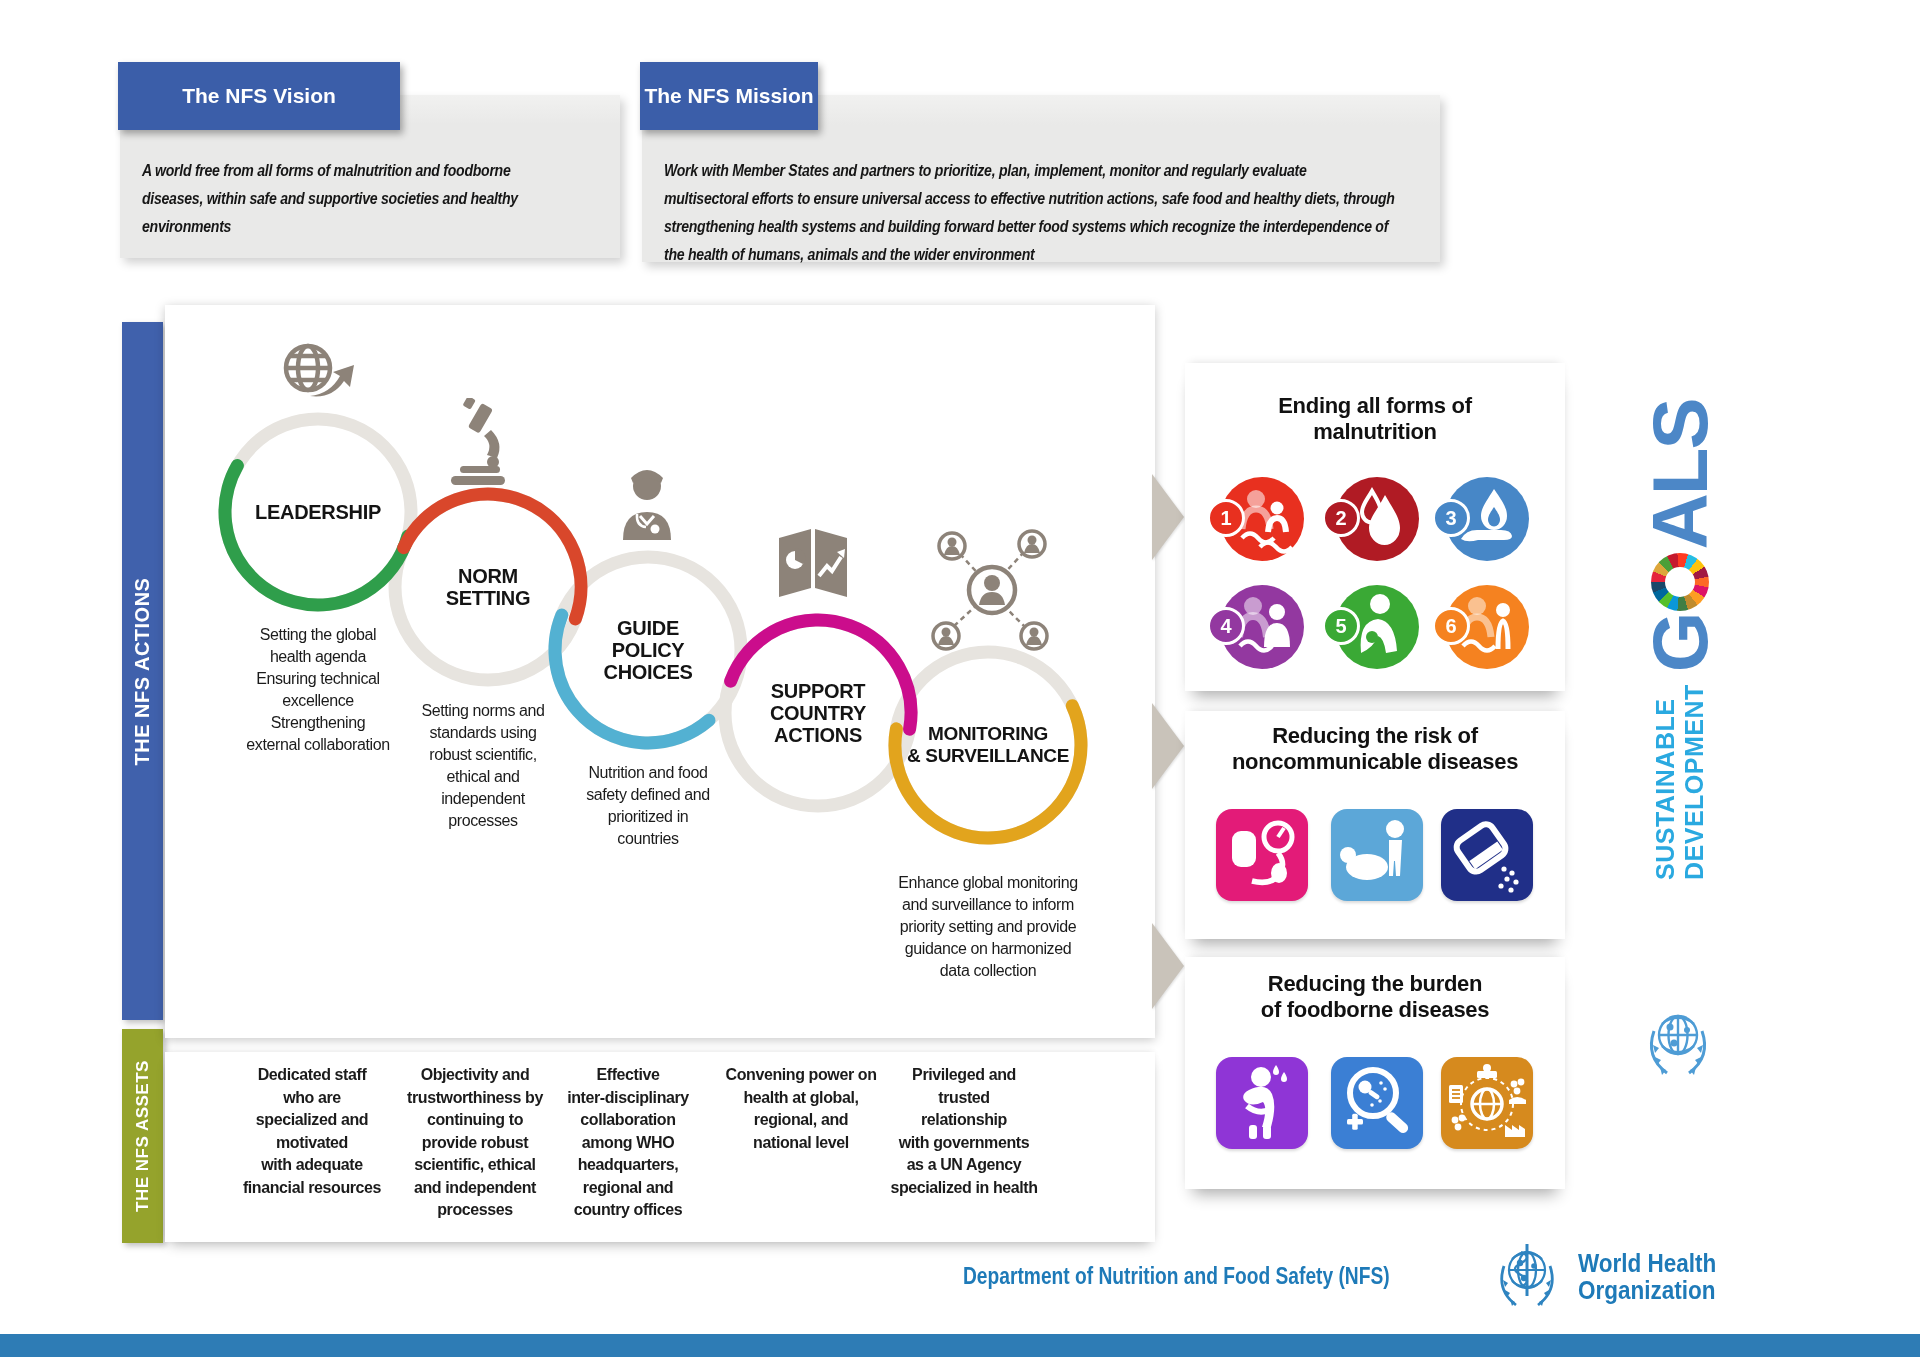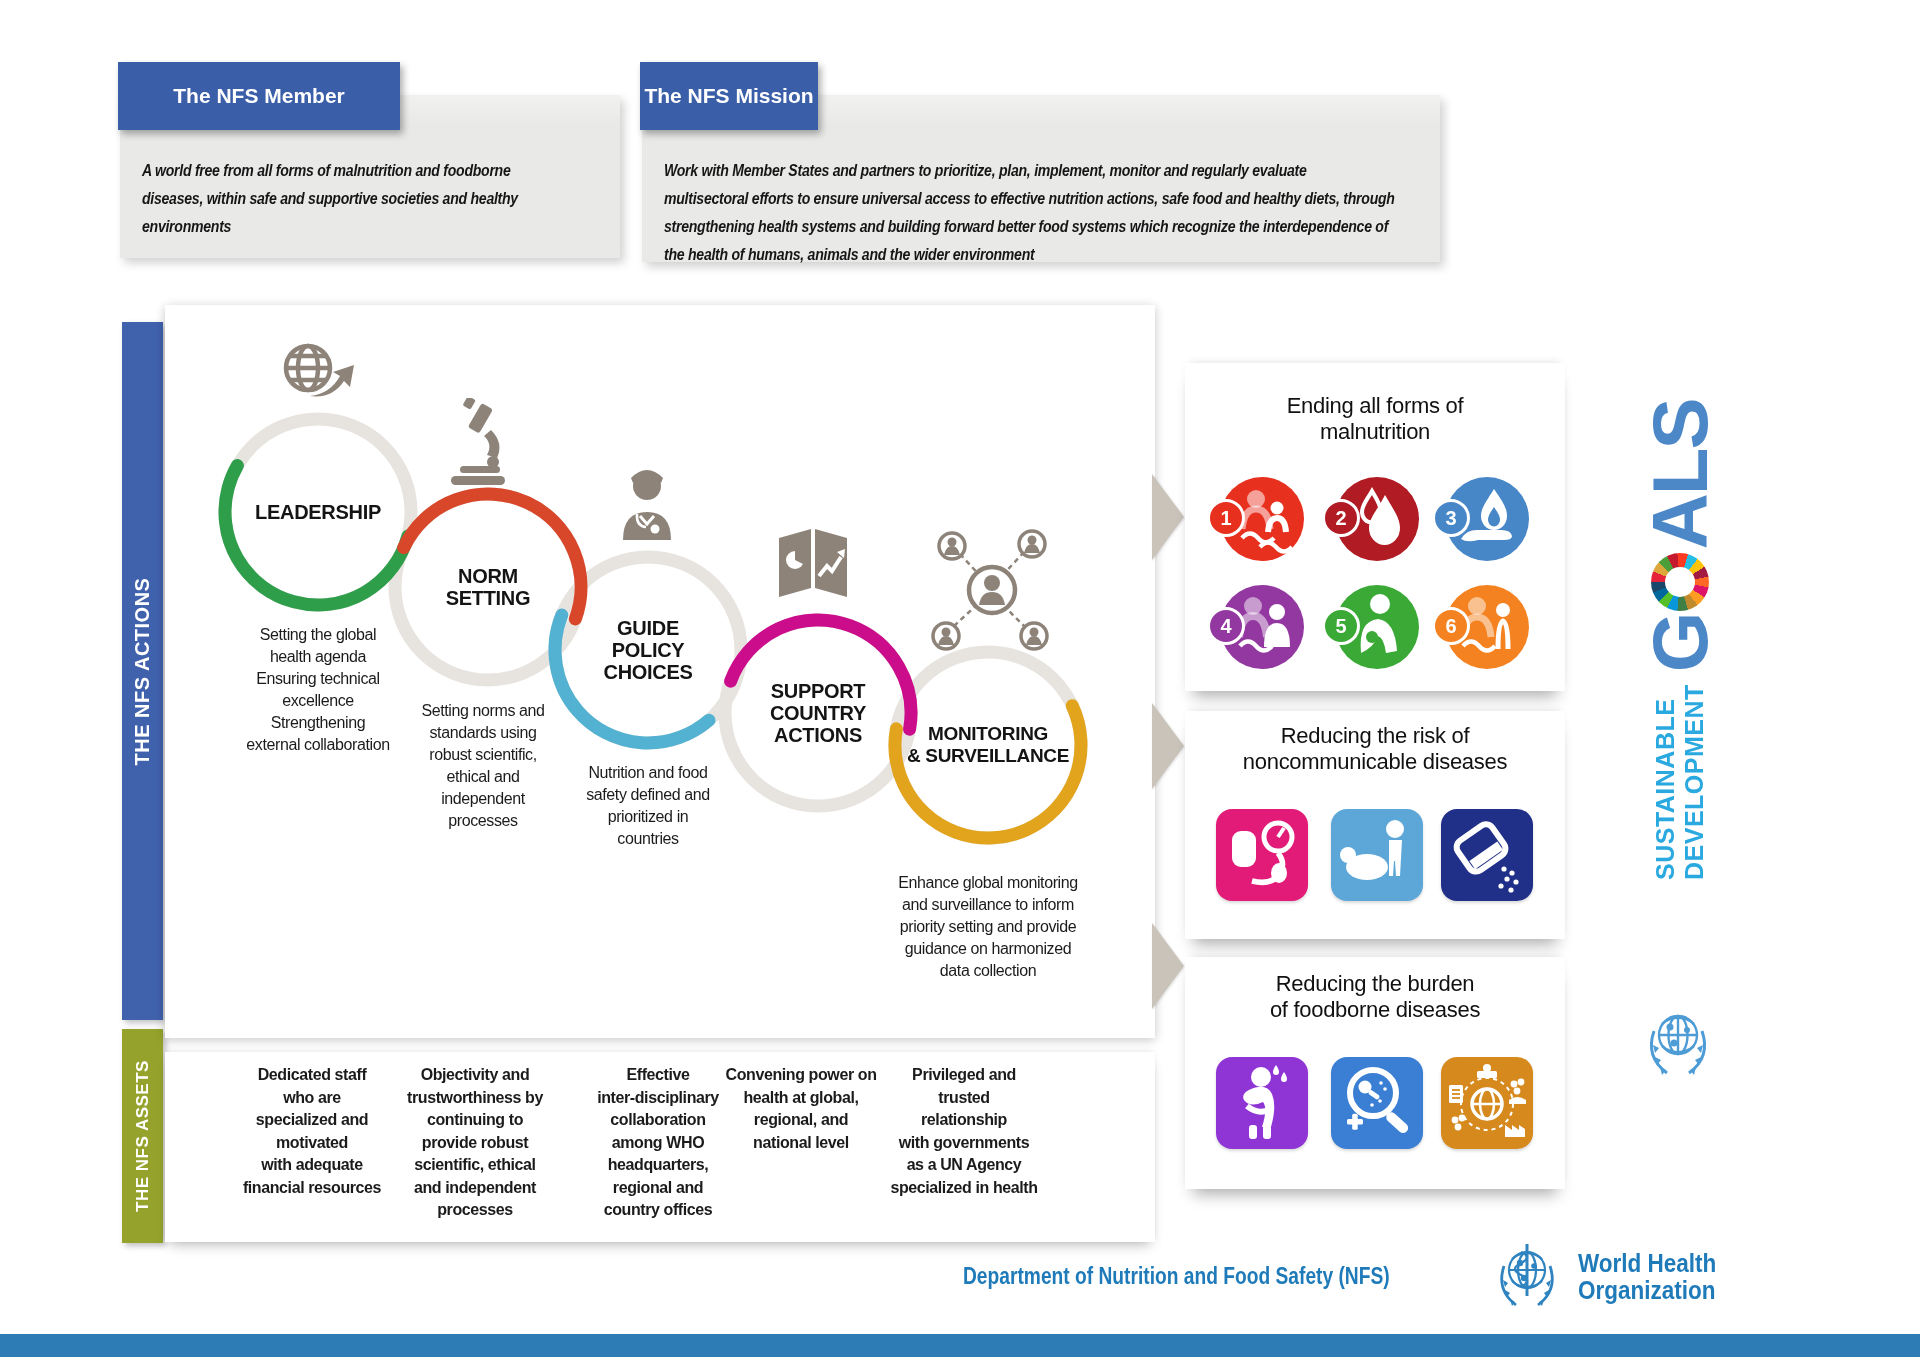--- a/index.html
+++ b/index.html
@@ -35,21 +35,21 @@
   .asset-item   { font-weight:700; font-size:16px; line-height:22.5px; letter-spacing:-0.4px;
                   color:#1b1b1b; text-align:center; }
 
   
   .chev { width:0; height:0; border-top:43px solid transparent; border-bottom:43px solid transparent;
           border-left:32px solid #c9c3ba; filter:drop-shadow(1px 1px 1px rgba(0,0,0,.12)); }
 
   
   .outcome-panel { background:#fff;
       box-shadow:0 13px 15px -8px rgba(0,0,0,.33), 0 -4px 9px -5px rgba(0,0,0,.16); }
-  .outcome-title { font-weight:400; font-size:22px; line-height:26px; letter-spacing:-0.3px;
+  .outcome-title { font-weight:700; font-size:22px; line-height:26px; letter-spacing:-0.3px;
                    color:#111; text-align:center; }
   .sdg-circle { width:84px; height:84px; border-radius:50%; display:flex;
                 align-items:center; justify-content:center; }
   .sdg-badge  { position:absolute; left:-13px; top:22px; width:38px; height:38px; border:3px solid #fff;
                 border-radius:50%; display:flex; align-items:center; justify-content:center;
                 color:#fff; font-weight:700; font-size:20px; }
   .sq-icon { width:92px; height:92px; border-radius:16px; display:flex;
              align-items:center; justify-content:center; box-shadow:0 2px 3px rgba(0,0,0,.15); }
 
   
@@ -76,21 +76,21 @@
 <body>
 
 <div class="page">
 
   <div class="abs graybox" style="left:120px; top:95px; width:500px; height:163px;">
     <p class="abs pre" style="left:22px; top:62px; width:540px;">A world free from all forms of malnutrition and foodborne
 diseases, within safe and supportive societies and healthy
 environments</p>
   </div>
   <div class="abs tab" style="left:118px; top:62px; width:282px; height:68px;">
-    <span>The NFS Member</span>
+    <span>The NFS Vision</span>
   </div>
 
   <div class="abs graybox" style="left:642px; top:95px; width:798px; height:167px;">
     <p class="abs pre" style="left:22px; top:62px; width:860px;">Work with Member States and partners to prioritize, plan, implement, monitor and regularly evaluate
 multisectoral efforts to ensure universal access to effective nutrition actions, safe food and healthy diets, through
 strengthening health systems and building forward better food systems which recognize the interdependence of
 the health of humans, animals and the wider environment</p>
   </div>
   <div class="abs tab" style="left:640px; top:62px; width:178px; height:68px;">
     <span>The NFS Mission</span>
@@ -231,21 +231,21 @@
 motivated
 with adequate
 financial resources</div>
     <div class="abs asset-item pre" style="left:210px; top:12px; width:200px;">Objectivity and
 trustworthiness by
 continuing to
 provide robust
 scientific, ethical
 and independent
 processes</div>
-    <div class="abs asset-item pre" style="left:393px; top:12px; width:200px;">Effective
+    <div class="abs asset-item pre" style="left:363px; top:12px; width:200px;">Effective
 inter-disciplinary
 collaboration
 among WHO
 headquarters,
 regional and
 country offices</div>
     <div class="abs asset-item pre" style="left:536px; top:12px; width:200px;">Convening power on
 health at global,
 regional, and
 national level</div>

